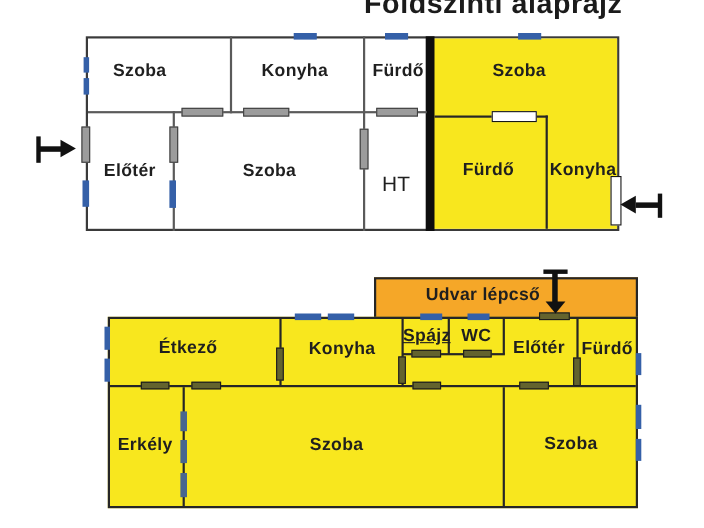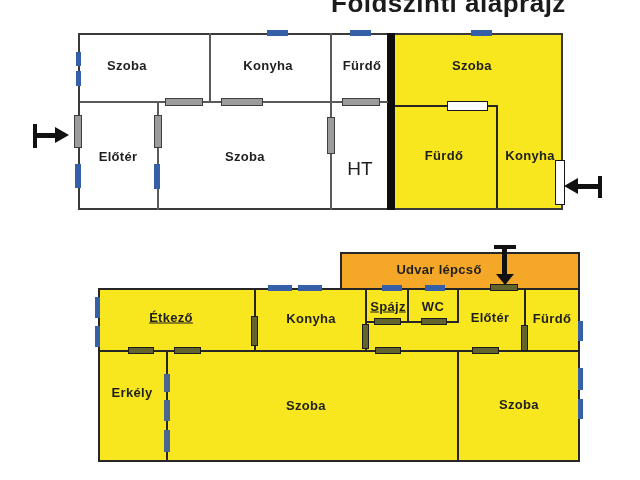--- a/index.html
+++ b/index.html
@@ -2,21 +2,21 @@
 <html><head>
 <meta charset="utf-8">
 <style>
   html,body{margin:0;padding:0;background:#ffffff;}
   body{width:640px;height:480px;overflow:hidden;font-family:"Liberation Sans",sans-serif;}
   .canvas{position:relative;width:640px;height:480px;background:#ffffff;overflow:hidden;}
   .abs{position:absolute;}
   .title{position:absolute;font-weight:700;color:#1b1b1b;white-space:nowrap;line-height:1;}
   #title-ground{left:331px;top:-10px;font-size:26px;letter-spacing:0.5px;}
   #title-upper{left:100px;top:251px;font-size:27px;letter-spacing:0.5px;}
-  .room-label{position:absolute;transform:translate(-50%,-50%);font-weight:700;font-size:13px;
+  .room-label{position:absolute;transform:translate(-50%,-50%);font-weight:700;font-size:16px;
               color:#1f1f1f;white-space:nowrap;letter-spacing:0.3px;line-height:1;}
   .room-label.big{font-size:19px;font-weight:400;letter-spacing:0;}
   .tri{width:0;height:0;position:absolute;}
   .tri-right{border-left:14px solid #111;border-top:8px solid transparent;border-bottom:8px solid transparent;}
   .tri-left{border-right:14px solid #111;border-top:8px solid transparent;border-bottom:8px solid transparent;}
   .tri-down{border-top:11px solid #111;border-left:9px solid transparent;border-right:9px solid transparent;}
 </style>
 </head>
 <body>
 
@@ -91,26 +91,26 @@
       <div class="abs" style="left: 298px; top: 285px; width: 24px; height: 6px; background: rgb(53, 96, 168);"></div>
       <div class="abs" style="left: 382px; top: 285px; width: 20px; height: 6px; background: rgb(53, 96, 168);"></div>
       <div class="abs" style="left: 425px; top: 285px; width: 20px; height: 6px; background: rgb(53, 96, 168);"></div>
       <div class="abs" style="left: 578px; top: 321px; width: 5px; height: 20px; background: rgb(53, 96, 168);"></div>
       <div class="abs" style="left: 578px; top: 368px; width: 5px; height: 22px; background: rgb(53, 96, 168);"></div>
       <div class="abs" style="left: 578px; top: 399px; width: 5px; height: 20px; background: rgb(53, 96, 168);"></div>
       <div class="abs" style="left: 164px; top: 374px; width: 6px; height: 18px; background: rgb(72, 102, 143);"></div>
       <div class="abs" style="left: 164px; top: 400px; width: 6px; height: 21px; background: rgb(72, 102, 143);"></div>
       <div class="abs" style="left: 164px; top: 430px; width: 6px; height: 22px; background: rgb(72, 102, 143);"></div>
       <div class="abs room-label" style="left: 421px; top: 269px; padding-left: 36px;">Udvar lépcső</div>
-      <div class="abs room-label" style="left: 171px; top: 317px; text-decoration: underline;">Étkező</div>
+      <div class="abs room-label" style="left: 171px; top: 317px;">Étkező</div>
       <div class="abs room-label" style="left: 311px; top: 318px;">Konyha</div>
       <div class="abs room-label" style="left: 388px; top: 306px; text-decoration: underline;">Spájz</div>
       <div class="abs room-label" style="left: 433px; top: 306px;">WC</div>
       <div class="abs room-label" style="left: 490px; top: 317px;">Előtér</div>
       <div class="abs room-label" style="left: 552px; top: 318px;">Fürdő</div>
-      <div class="abs room-label" style="left: 132px; top: 392px;">Erkély</div>
+      <div class="abs room-label" style="left: 132px; top: 405px;">Erkély</div>
       <div class="abs room-label" style="left: 306px; top: 405px;">Szoba</div>
       <div class="abs room-label" style="left: 519px; top: 404px;">Szoba</div>
       <div class="abs" style="left: 494px; top: 245px; width: 22px; height: 4px; background: rgb(17, 17, 17);"></div>
       <div class="abs" style="left: 502px; top: 247px; width: 5px; height: 28px; background: rgb(17, 17, 17);"></div>
       <div class="abs tri tri-down" style="left: 496px; top: 274px;"></div>
     </div>
 </div>
 
 </body></html>

